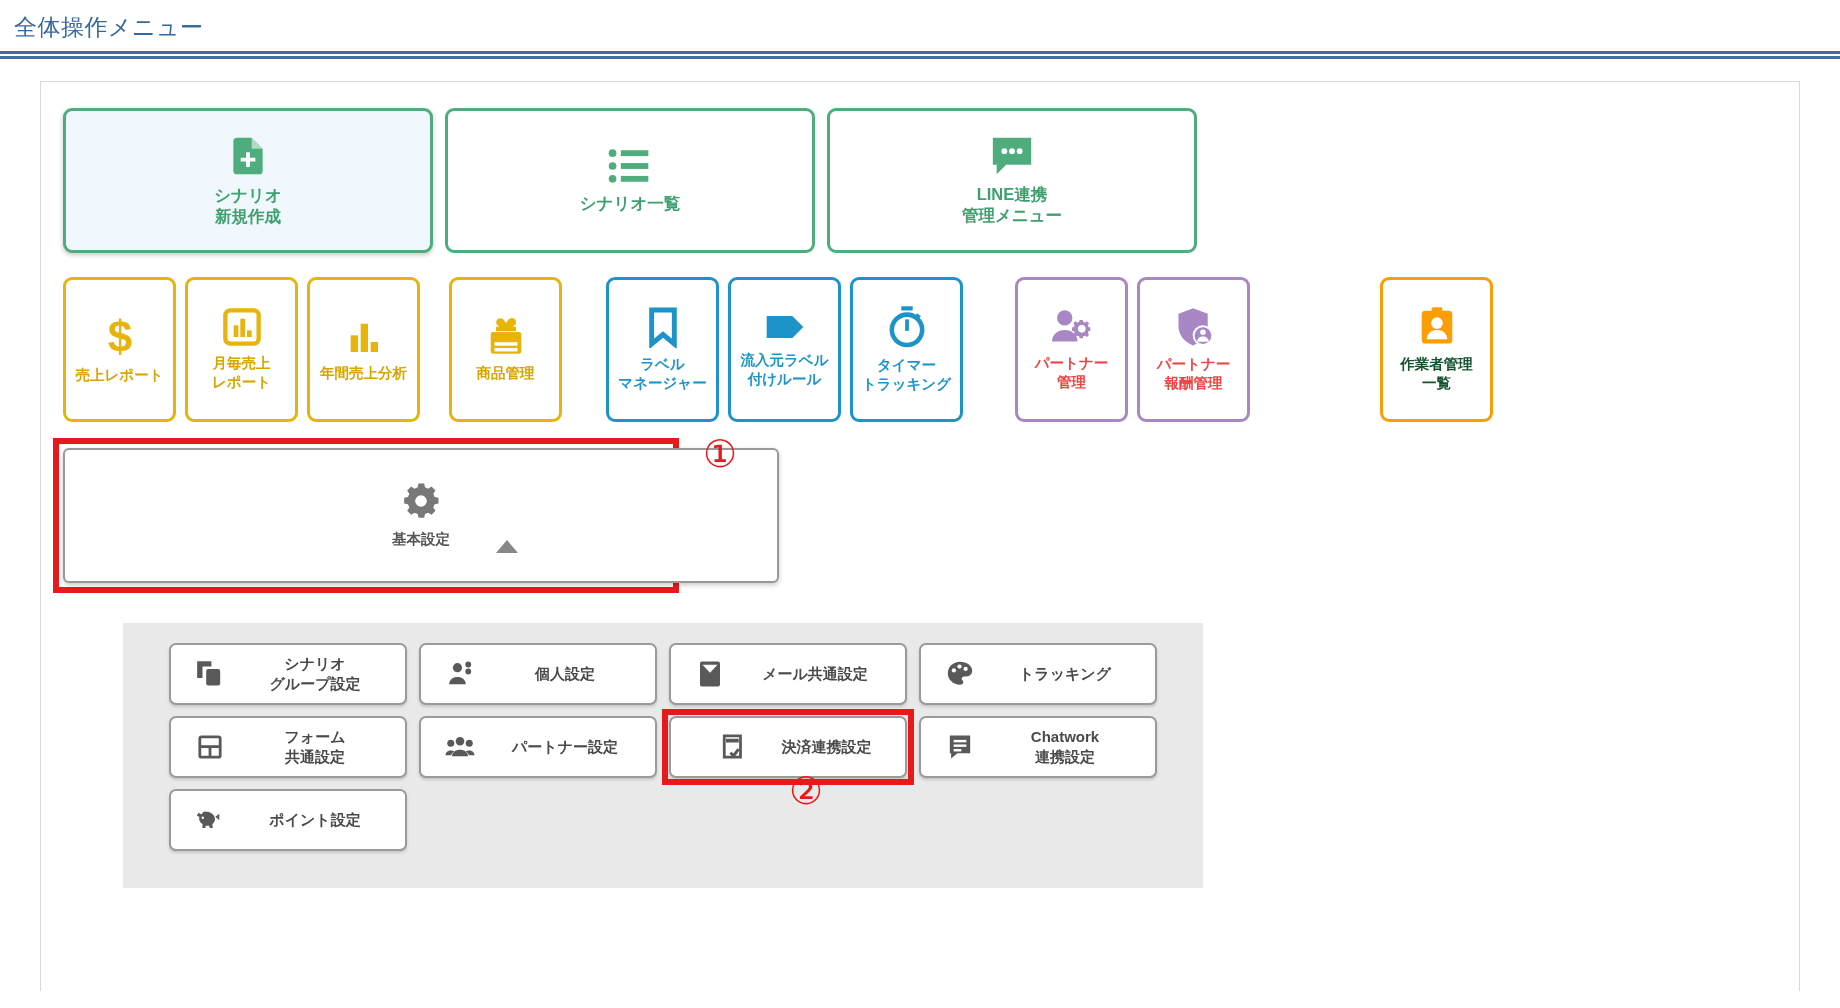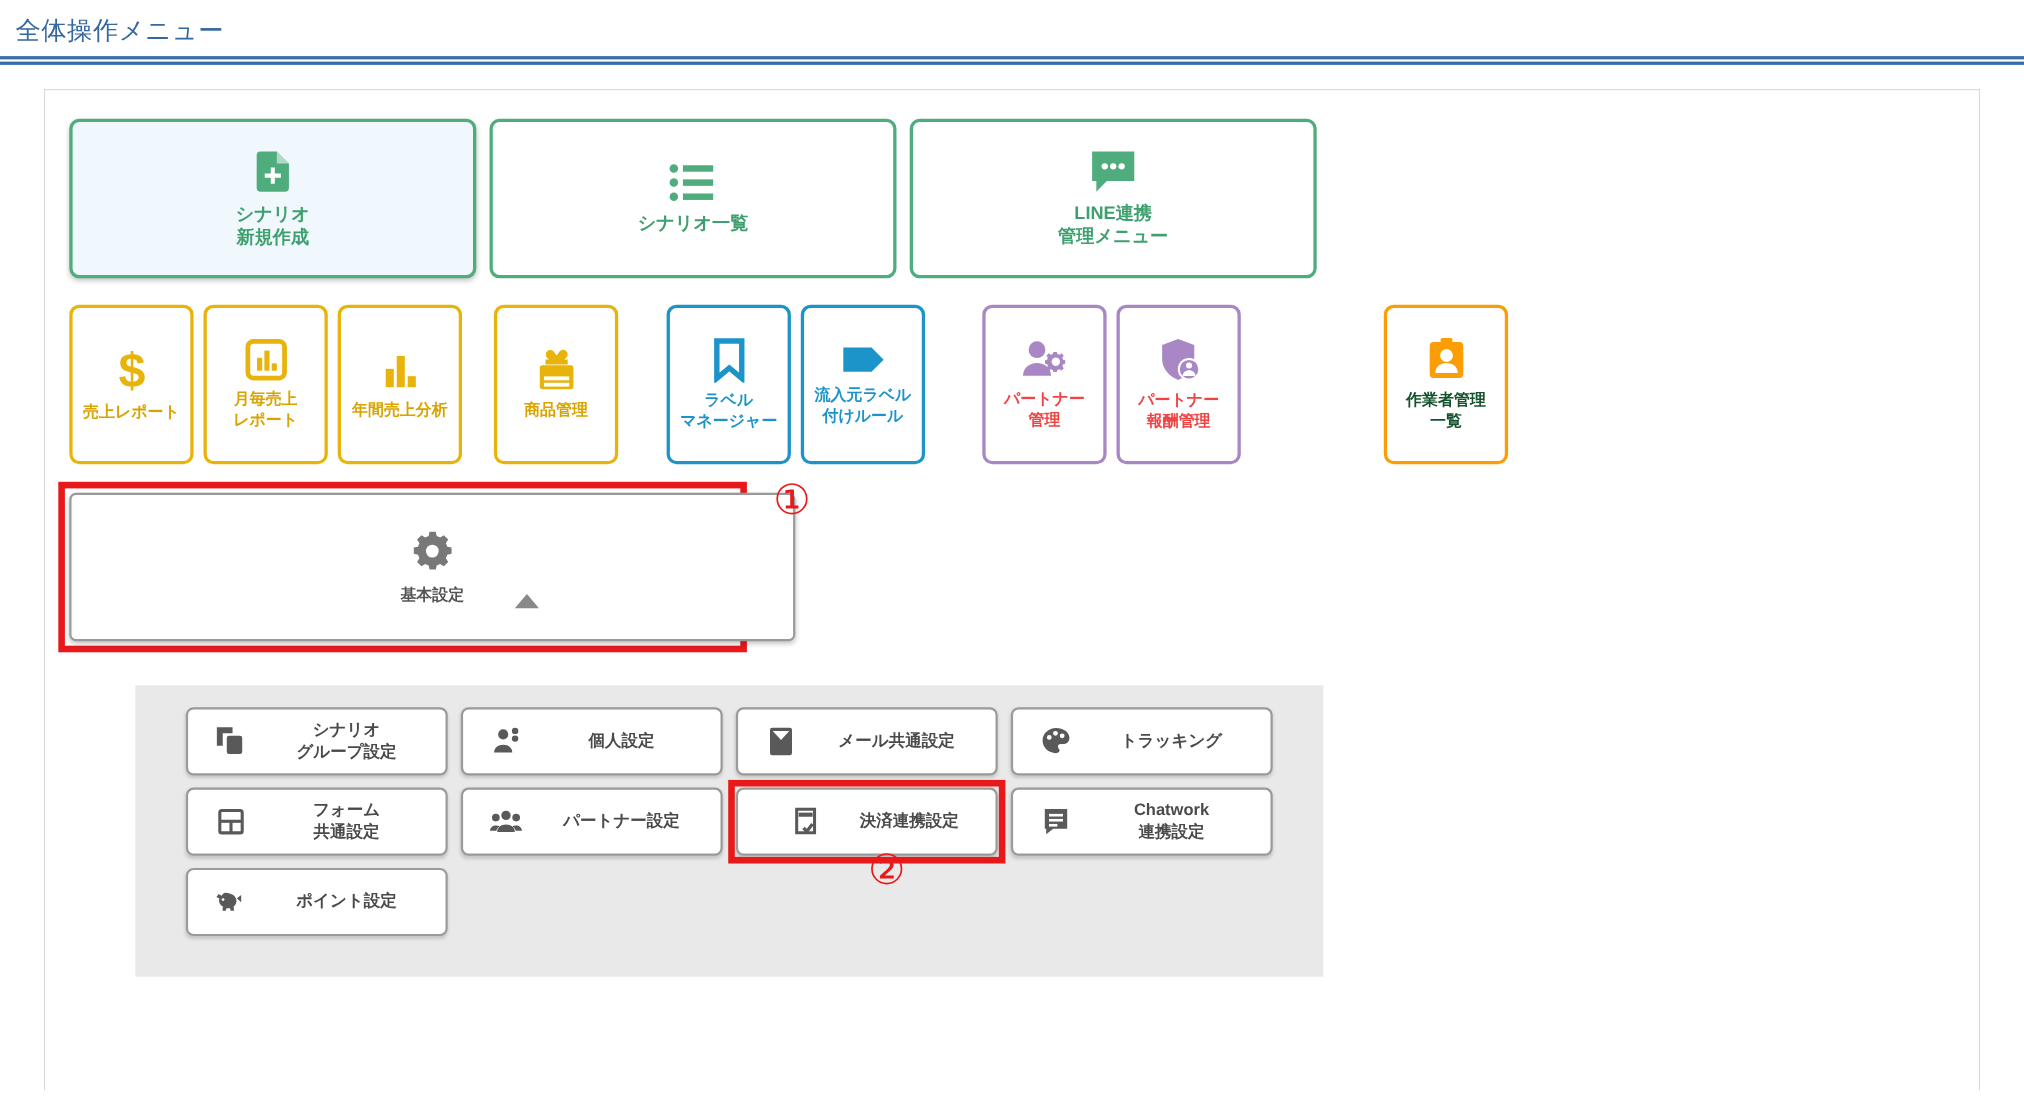--- a/index.html
+++ b/index.html
@@ -95,21 +95,21 @@
     width: 630px;
   }
   #basic-settings-highlight {
     position: absolute;
     left: -10px; top: -10px;
     width: 626px; height: 155px;
     border: 6px solid #e8191b;
     pointer-events: none;
   }
   #basic-settings-tile {
-    width: 660px; height: 135px;
+    width: 716px; height: 135px;
     border: 2px solid #999;
     border-radius: 6px;
     box-shadow: 0 2px 5px rgba(0,0,0,.22);
     display: flex;
     flex-direction: column;
     align-items: center;
     justify-content: center;
     background: #fff;
     cursor: pointer;
     position: relative;
@@ -314,20 +314,34 @@
         <svg width="44" height="34" viewBox="0 0 24 18">
           <path fill="#1d94c9" d="M2 3h14l6 6-6 6H2z"></path>
         </svg>
       </span>
       <span class="tile-label">
         <span>流入元ラベル</span><br>
         <span>付けルール</span>
       </span>
     </div>
 
+    <div class="tile tile-sm tile-blue">
+      <span class="tile-icon">
+        <svg width="38" height="44" viewBox="0 0 20 23">
+          <rect x="7" y="0.6" width="6" height="2.2" fill="#1d94c9"></rect>
+          <circle cx="10" cy="13" r="8" fill="none" stroke="#1d94c9" stroke-width="2.4"></circle>
+          <rect x="9" y="7.5" width="2" height="6" fill="#1d94c9"></rect>
+          <path fill="#1d94c9" d="M15.3 4.2l2 1.7-1.6 1.9-2-1.7z"></path>
+        </svg>
+      </span>
+      <span class="tile-label">
+        <span>タイマー</span><br>
+        <span>トラッキング</span>
+      </span>
+    </div>
 
     <div class="gap-lg"></div>
 
     <div class="tile tile-sm tile-purple">
       <span class="tile-icon">
         <svg width="44" height="40" viewBox="0 0 24 22">
           <circle cx="8" cy="6" r="4.2" fill="#a887c4"></circle>
           <path fill="#a887c4" d="M1 19c0-3.9 3.2-6.4 7-6.4s7 2.5 7 6.4z"></path>
           <path fill="#a887c4" d="M18.2 8.2l1.1.3.9-.7 1.2 1.2-.7.9.3 1.1 1.1.3v1.7l-1.1.3-.3 1.1.7.9-1.2 1.2-.9-.7-1.1.3-.3 1.1h-1.7l-.3-1.1-1.1-.3-.9.7-1.2-1.2.7-.9-.3-1.1-1.1-.3v-1.7l1.1-.3.3-1.1-.7-.9 1.2-1.2.9.7 1.1-.3.3-1.1h1.7z"></path>
           <circle cx="17.4" cy="12" r="2.1" fill="#fff"></circle>

